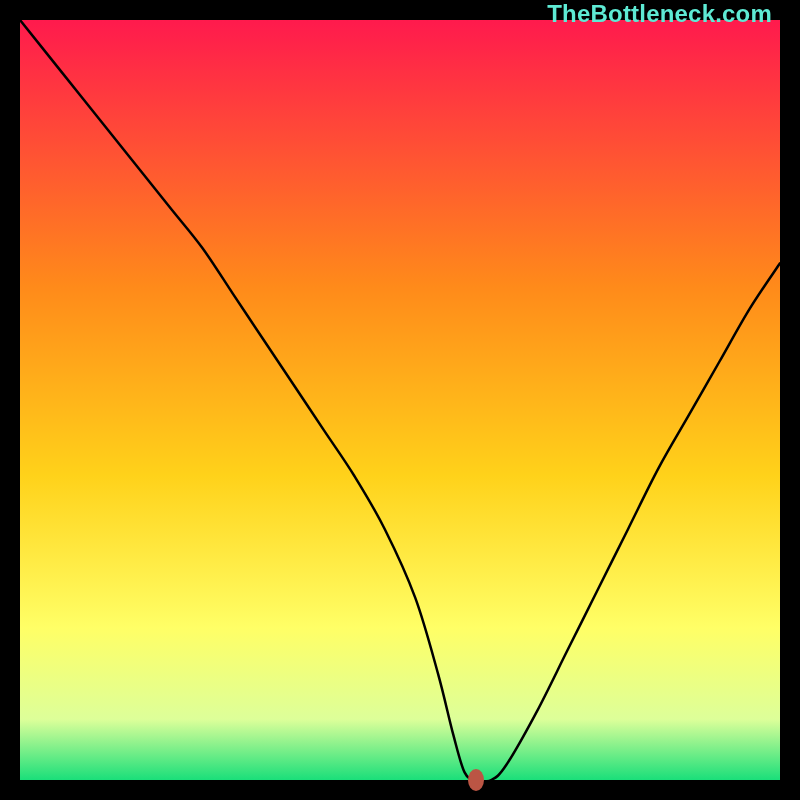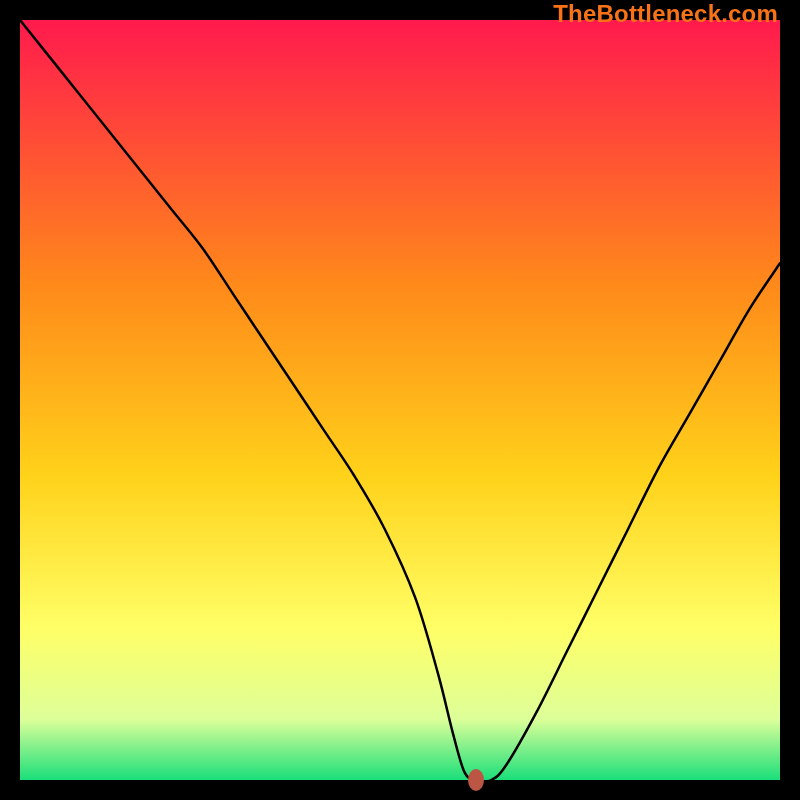--- a/index.html
+++ b/index.html
@@ -21,25 +21,25 @@
   .plot {
     position: absolute;
     left: 0;
     top: 0;
     width: 760px;
     height: 760px;
   }
   .attribution {
     position: absolute;
     top: 0;
-    right: 22px;
+    right: 28px;
     font-family: Arial, Helvetica, sans-serif;
     font-size: 24px;
     font-weight: bold;
-    color: #f97316;
+    color: #5eead4;
     letter-spacing: 0.2px;
     z-index: 10;
   }
   .marker {
     position: absolute;
     width: 16px;
     height: 22px;
     border-radius: 8px / 11px;
     background: #bb5544;
     transform: translate(-50%, -50%);

